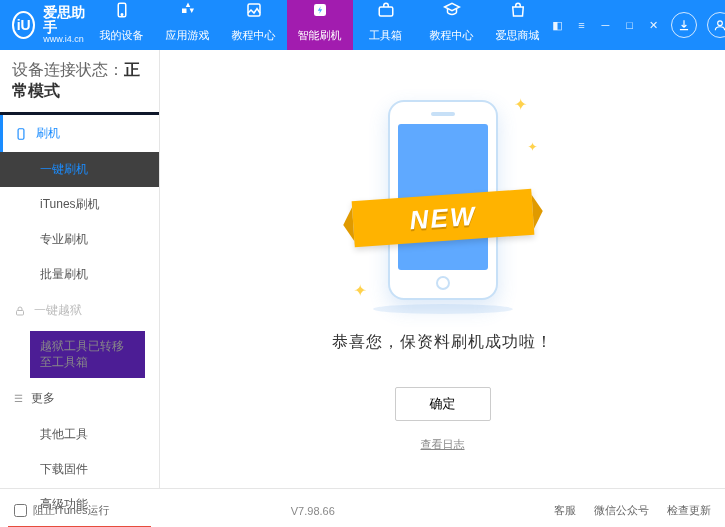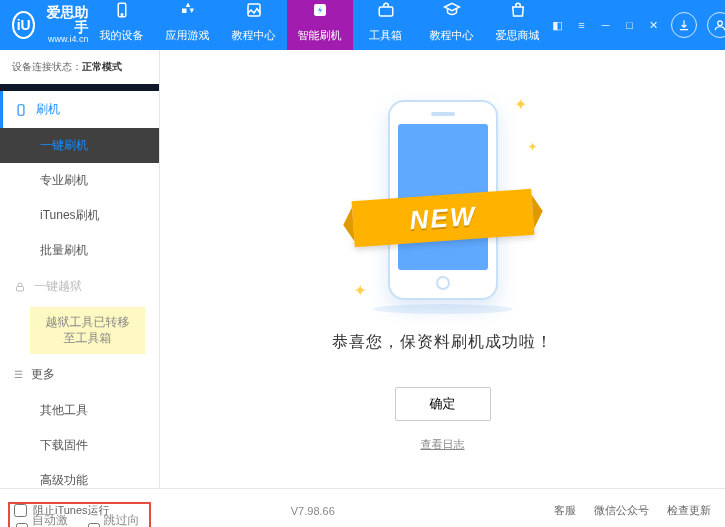--- a/index.html
+++ b/index.html
@@ -1,41 +1,41 @@
 <!DOCTYPE html>
 <html><head>
 <meta charset="utf-8">
 <style>
 * { margin: 0; padding: 0; box-sizing: border-box; font-family: "Microsoft YaHei", Arial, sans-serif; }
 body { width: 725px; height: 527px; overflow: hidden; background: #fff; font-size: 12px; color: #333; }
 
 .titlebar { height: 50px; background: #1a8cff; display: flex; align-items: center; padding: 0 8px 0 12px; color: #fff; }
-.logo-block { display: flex; align-items: center; gap: 8px; width: 122px; text-align: right; }
+.logo-block { display: flex; align-items: center; gap: 8px; width: 122px; }
 .logo-circle { width: 28px; height: 28px; border: 2px solid #fff; border-radius: 50%; display: flex; align-items: center; justify-content: center; font-weight: bold; font-size: 14px; }
 .logo-text { line-height: 1.1; }
 .logo-title { font-size: 14px; font-weight: bold; }
 .logo-sub { font-size: 9px; opacity: 0.9; }
 .nav { display: flex; height: 100%; flex: 1; }
 .nav-item { width: 66px; display: flex; flex-direction: column; align-items: center; justify-content: flex-start; gap: 8px; cursor: pointer; font-size: 11px; }
 .nav-item.active { background: #a21caf; }
 .nav-icon { width: 20px; height: 20px; display: flex; align-items: center; justify-content: center; }
 .win-controls { display: flex; align-items: center; gap: 10px; margin-left: auto; }
 .win-btn { width: 14px; height: 14px; display: flex; align-items: center; justify-content: center; cursor: pointer; opacity: 0.9; font-size: 11px; }
 .circle-btn { width: 26px; height: 26px; border: 1.5px solid rgba(255,255,255,0.8); border-radius: 50%; display: flex; align-items: center; justify-content: center; cursor: pointer; }
 
 .body-area { display: flex; height: 438px; }
 .sidebar { width: 160px; border-right: 1px solid #e5e5e5; display: flex; flex-direction: column; }
-.conn-status { padding: 10px 12px; color: #666; font-size: 10px; border-bottom: 7px solid #0f172a; }
+.conn-status { padding: 10px 12px; color: #666; font-size: 16px; border-bottom: 3px solid #0f172a; }
 .conn-status .mode { color: #333; font-weight: bold; }
 .section-head { display: flex; align-items: center; gap: 8px; padding: 10px 14px; color: #555; cursor: pointer; }
 .section-head.blue { color: #1a8cff; border-left: 3px solid #1a8cff; padding-left: 11px; }
 .section-head .arrow { font-size: 10px; color: #999; }
 .sub-item { padding: 9px 10px 9px 40px; color: #555; font-size: 12px; cursor: pointer; }
 .sub-item.active { background: #404040; color: #1a8cff; }
-.sub-item.boxed { background: #fef9c3; margin: 2px 14px 2px 30px; padding: 8px 10px; color: #888; line-height: 1.3; text-align: center; }
+.sub-item.boxed { background: #4c1d95; margin: 2px 14px 2px 30px; padding: 8px 10px; color: #888; line-height: 1.3; }
 .lock-head { color: #bbb; }
 .highlight-box { border: 2px solid #e74c3c; margin: 4px 8px; padding: 8px 6px; display: flex; gap: 16px; }
 .checkbox-row { display: flex; align-items: center; gap: 4px; color: #888; }
 .checkbox-row input { width: 12px; height: 12px; }
 
 .main { flex: 1; display: flex; flex-direction: column; align-items: center; justify-content: flex-start; padding-top: 50px; position: relative; }
 .phone-illustration { width: 150px; height: 210px; position: relative; margin-bottom: 22px; }
 .phone-body { width: 110px; height: 200px; background: #fff; border: 2px solid #c7e0f7; border-radius: 16px; position: absolute; left: 50%; top: 0; transform: translateX(-50%); box-shadow: 0 8px 20px rgba(70,140,220,0.2); }
 .phone-screen { position: absolute; left: 8px; right: 8px; top: 22px; bottom: 28px; background: #5fa9ff; border-radius: 3px; }
 .phone-home { position: absolute; bottom: 8px; left: 50%; transform: translateX(-50%); width: 14px; height: 14px; border: 2px solid #c7e0f7; border-radius: 50%; }
@@ -159,22 +159,22 @@
       <span>设备连接状态：</span><span class="mode">正常模式</span>
     </div>
 
     <div class="section-head blue">
       <svg width="14" height="14" viewBox="0 0 24 24" fill="none" stroke="#1a8cff" stroke-width="2">
           <rect x="7" y="3" width="10" height="18" rx="2"></rect>
         </svg>
       <span>刷机</span>
     </div>
     <div class="sub-item active">一键刷机</div>
+    <div class="sub-item">iTunes刷机</div>
     <div class="sub-item">专业刷机</div>
-    <div class="sub-item">iTunes刷机</div>
     <div class="sub-item">批量刷机</div>
 
     <div class="section-head lock-head">
       <svg width="12" height="12" viewBox="0 0 24 24" fill="none" stroke="#bbb" stroke-width="2">
           <rect x="5" y="11" width="14" height="9" rx="2"></rect>
           <path d="M8 11V8a4 4 0 018 0v3"></path>
         </svg>
       <span>一键越狱</span>
     </div>
     <div class="sub-item boxed">越狱工具已转移至工具箱</div>

